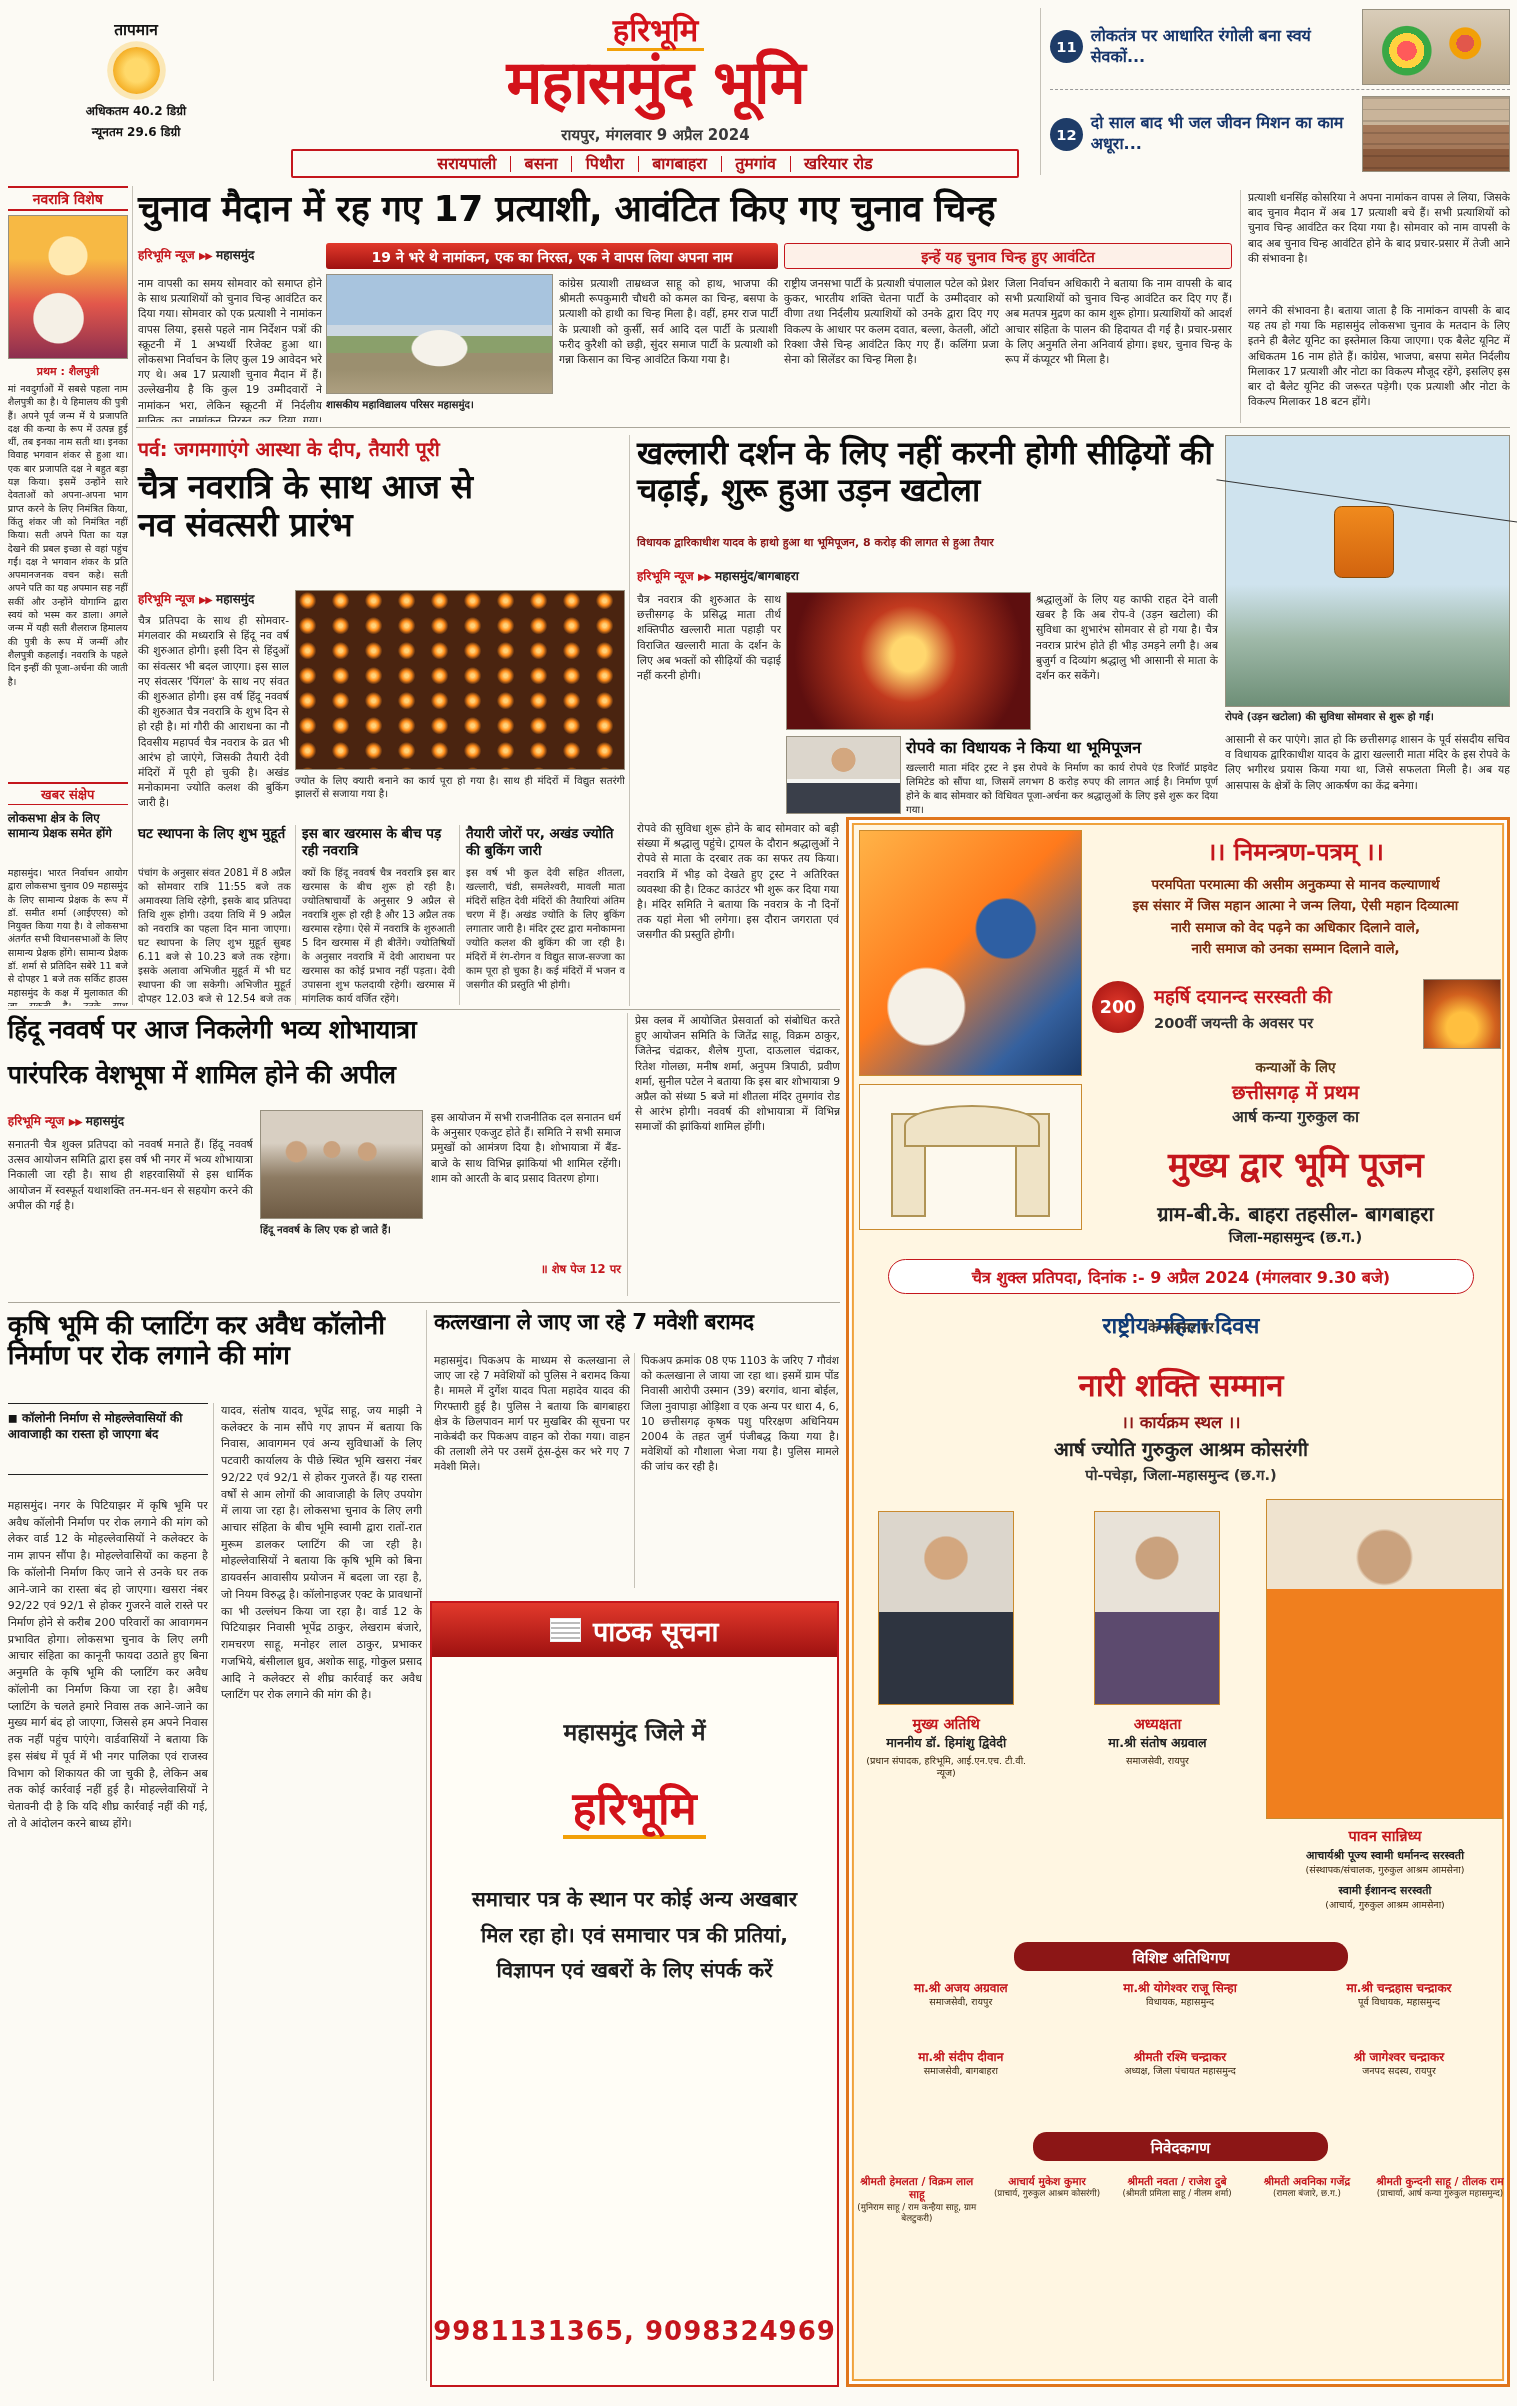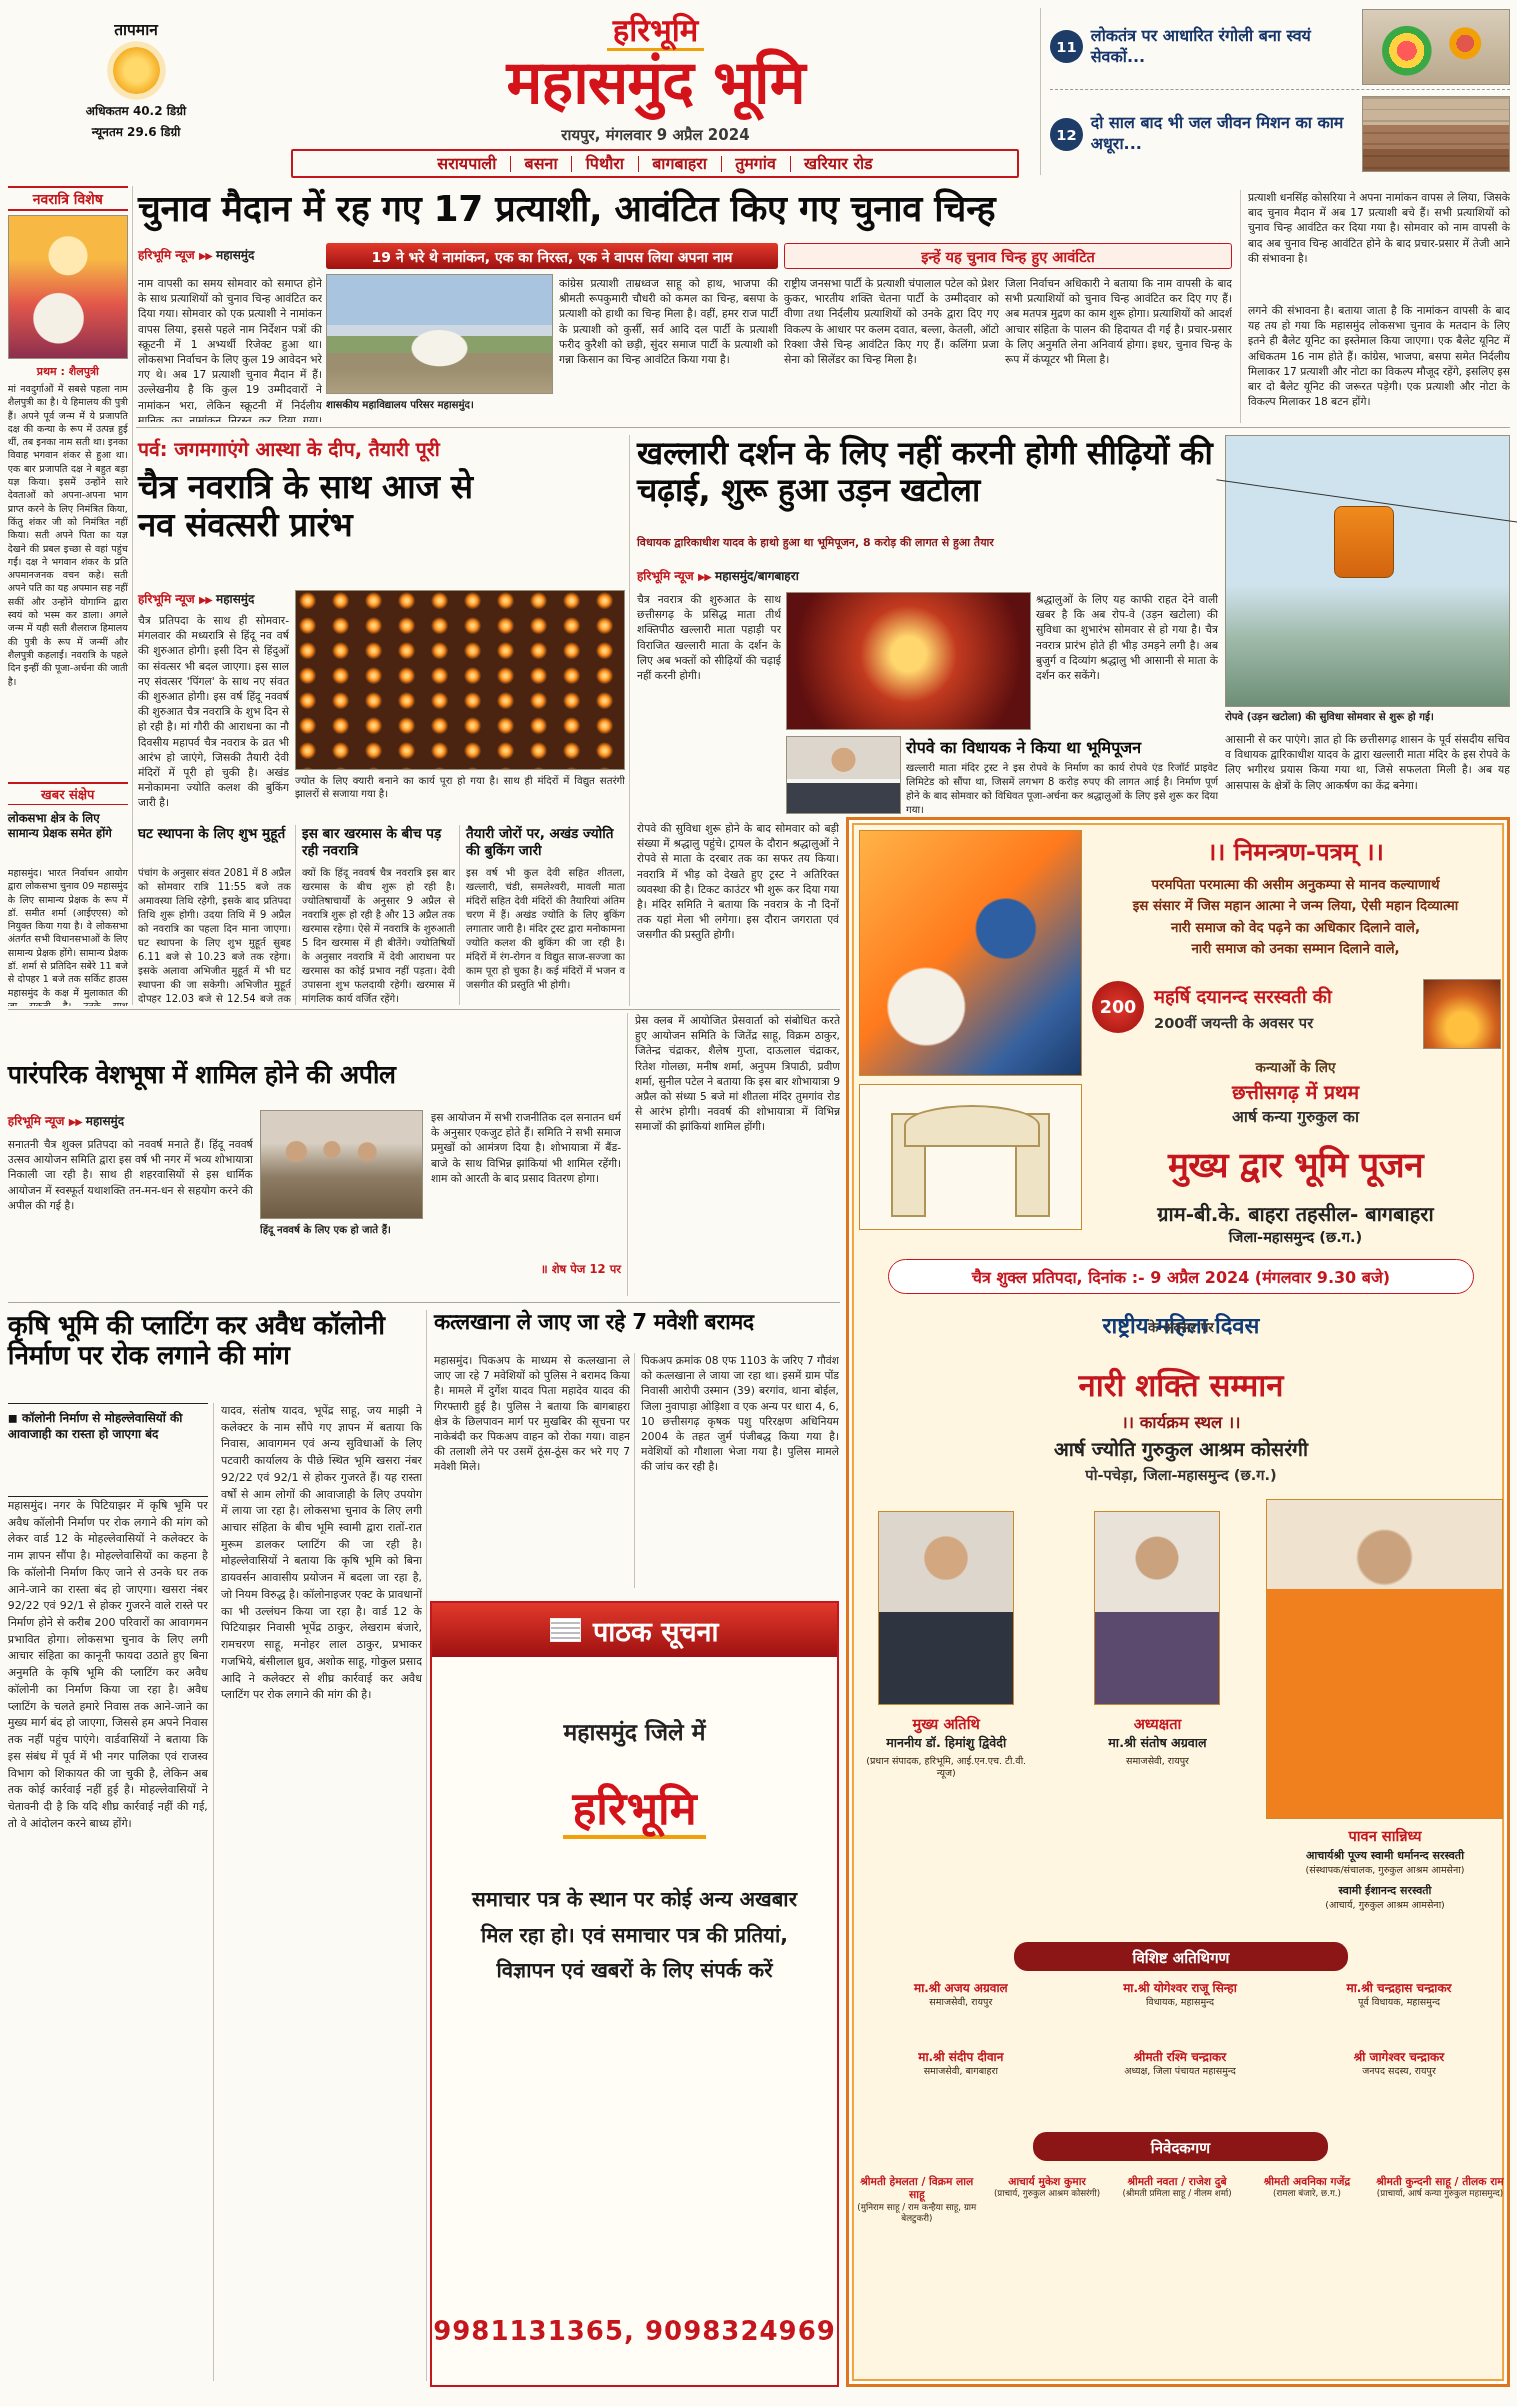--- a/index.html
+++ b/index.html
@@ -174,41 +174,42 @@
 
   <div class="ab photo" style="left:786px;top:736px;width:115px;height:78px;background:
     radial-gradient(circle at 50% 30%, #d3a77f 0 15%, rgba(0,0,0,0) 16%),
     linear-gradient(180deg,#dcd6cc 0 55%,#f5f5f2 55% 60%,#3a3f4a 60%)"></div>
   <div class="ab" style="left:906px;top:736px;width:312px;height:23px;font-weight:800;font-size:16px;color:#0b0b0b">रोपवे का विधायक ने किया था भूमिपूजन</div>
   <div class="ab body2 j" style="left:906px;top:761px;width:312px;height:52px">खल्लारी माता मंदिर ट्रस्ट ने इस रोपवे के निर्माण का कार्य रोपवे एंड रिजॉर्ट प्राइवेट लिमिटेड को सौंपा था, जिसमें लगभग 8 करोड़ रुपए की लागत आई है। निर्माण पूर्ण होने के बाद सोमवार को विधिवत पूजा-अर्चना कर श्रद्धालुओं के लिए इसे शुरू कर दिया गया।</div>
 
   <div class="ab body j" style="left:637px;top:821px;width:202px;height:182px">रोपवे की सुविधा शुरू होने के बाद सोमवार को बड़ी संख्या में श्रद्धालु पहुंचे। ट्रायल के दौरान श्रद्धालुओं ने रोपवे से माता के दरबार तक का सफर तय किया। नवरात्रि में भीड़ को देखते हुए ट्रस्ट ने अतिरिक्त व्यवस्था की है। टिकट काउंटर भी शुरू कर दिया गया है। मंदिर समिति ने बताया कि नवरात्र के नौ दिनों तक यहां मेला भी लगेगा। इस दौरान जगराता एवं जसगीत की प्रस्तुति होगी।</div>
 
   <div class="ab hr" style="left:7.8px;top:1009px;width:832px"></div>
+  <div class="ab hl" style="left:7.8px;top:1015px;width:485px;height:41px;font-size:25px">हिंदू नववर्ष पर आज निकलेगी भव्य शोभायात्रा</div>
   <div class="ab hl" style="left:7.8px;top:1060px;width:485px;height:41px;font-size:25px">पारंपरिक वेशभूषा में शामिल होने की अपील</div>
   <div class="ab by" style="left:7.8px;top:1112px;width:213px;height:19.4px">
     <span class="red">हरिभूमि न्यूज</span>
     <span class="sep">▶▶</span>
     <span>महासमुंद</span>
   </div>
   <div class="ab body j" style="left:7.8px;top:1137px;width:245px;height:159px">सनातनी चैत्र शुक्ल प्रतिपदा को नववर्ष मनाते हैं। हिंदू नववर्ष उत्सव आयोजन समिति द्वारा इस वर्ष भी नगर में भव्य शोभायात्रा निकाली जा रही है। साथ ही शहरवासियों से इस धार्मिक आयोजन में स्वस्फूर्त यथाशक्ति तन-मन-धन से सहयोग करने की अपील की गई है।</div>
   <div class="ab photo" style="left:260px;top:1110px;width:163px;height:109px;background:
     radial-gradient(circle at 22% 38%, #caa27e 0 7%, rgba(0,0,0,0) 8%),
     radial-gradient(circle at 44% 36%, #caa27e 0 7%, rgba(0,0,0,0) 8%),
     radial-gradient(circle at 66% 38%, #caa27e 0 7%, rgba(0,0,0,0) 8%),
     linear-gradient(180deg,#d8cfc2 0 30%,#8d7b63 62%,#6e5b44 100%)"></div>
   <div class="ab cap" style="left:260px;top:1223px;width:163px;height:33px;font-weight:800">हिंदू नववर्ष के लिए एक हो जाते हैं।</div>
   <div class="ab body j" style="left:431px;top:1110px;width:190px;height:146px">इस आयोजन में सभी राजनीतिक दल सनातन धर्म के अनुसार एकजुट होते हैं। समिति ने सभी समाज प्रमुखों को आमंत्रण दिया है। शोभायात्रा में बैंड-बाजे के साथ विभिन्न झांकियां भी शामिल रहेंगी। शाम को आरती के बाद प्रसाद वितरण होगा।</div>
   <div class="ab red" style="left:431px;top:1261px;width:190px;height:19.4px;font-weight:800;font-size:11.6px;text-align:right">॥ शेष पेज 12 पर</div>
   <div class="ab vr" style="left:627px;top:1013px;height:283px"></div>
   <div class="ab body j" style="left:635px;top:1013px;width:205px;height:283px">प्रेस क्लब में आयोजित प्रेसवार्ता को संबोधित करते हुए आयोजन समिति के जितेंद्र साहू, विक्रम ठाकुर, जितेन्द्र चंद्राकर, शैलेष गुप्ता, दाऊलाल चंद्राकर, रितेश गोलछा, मनीष शर्मा, अनुपम त्रिपाठी, प्रवीण शर्मा, सुनील पटेल ने बताया कि इस बार शोभायात्रा 9 अप्रैल को संध्या 5 बजे मां शीतला मंदिर तुमगांव रोड से आरंभ होगी। नववर्ष की शोभायात्रा में विभिन्न समाजों की झांकियां शामिल होंगी।</div>
 
   <div class="ab hr" style="left:7.8px;top:1302px;width:832px"></div>
   <div class="ab hl f27" style="left:7.8px;top:1310px;width:411px;height:83px">कृषि भूमि की प्लाटिंग कर अवैध कॉलोनी निर्माण पर रोक लगाने की मांग</div>
-  <div class="ab" style="left:7.8px;top:1403px;width:200px;height:94px;border-top:1.9px solid #222;border-bottom:1.9px solid #222;padding:5.8px 0;font-weight:800;font-size:12px;line-height:1.35">
+  <div class="ab" style="left:7.8px;top:1403px;width:200px;height:72px;border-top:1.9px solid #222;border-bottom:1.9px solid #222;padding:5.8px 0;font-weight:800;font-size:12px;line-height:1.35">
     <span>◼</span>
     <span>कॉलोनी निर्माण से मोहल्लेवासियों की आवाजाही का रास्ता हो जाएगा बंद</span>
   </div>
   <div class="ab body j" style="left:7.8px;top:1498px;width:200px;height:883px;font-size:11px;line-height:1.52">महासमुंद। नगर के पिटियाझर में कृषि भूमि पर अवैध कॉलोनी निर्माण पर रोक लगाने की मांग को लेकर वार्ड 12 के मोहल्लेवासियों ने कलेक्टर के नाम ज्ञापन सौंपा है। मोहल्लेवासियों का कहना है कि कॉलोनी निर्माण किए जाने से उनके घर तक आने-जाने का रास्ता बंद हो जाएगा। खसरा नंबर 92/22 एवं 92/1 से होकर गुजरने वाले रास्ते पर निर्माण होने से करीब 200 परिवारों का आवागमन प्रभावित होगा। लोकसभा चुनाव के लिए लगी आचार संहिता का कानूनी फायदा उठाते हुए बिना अनुमति के कृषि भूमि की प्लाटिंग कर अवैध कॉलोनी का निर्माण किया जा रहा है। अवैध प्लाटिंग के चलते हमारे निवास तक आने-जाने का मुख्य मार्ग बंद हो जाएगा, जिससे हम अपने निवास तक नहीं पहुंच पाएंगे। वार्डवासियों ने बताया कि इस संबंध में पूर्व में भी नगर पालिका एवं राजस्व विभाग को शिकायत की जा चुकी है, लेकिन अब तक कोई कार्रवाई नहीं हुई है। मोहल्लेवासियों ने चेतावनी दी है कि यदि शीघ्र कार्रवाई नहीं की गई, तो वे आंदोलन करने बाध्य होंगे।</div>
   <div class="ab vr" style="left:213px;top:1403px;height:978px"></div>
   <div class="ab body j" style="left:221px;top:1403px;width:201px;height:978px;font-size:11px;line-height:1.52">यादव, संतोष यादव, भूपेंद्र साहू, जय माझी ने कलेक्टर के नाम सौंपे गए ज्ञापन में बताया कि निवास, आवागमन एवं अन्य सुविधाओं के लिए पटवारी कार्यालय के पीछे स्थित भूमि खसरा नंबर 92/22 एवं 92/1 से होकर गुजरते हैं। यह रास्ता वर्षों से आम लोगों की आवाजाही के लिए उपयोग में लाया जा रहा है। लोकसभा चुनाव के लिए लगी आचार संहिता के बीच भूमि स्वामी द्वारा रातों-रात मुरूम डालकर प्लाटिंग की जा रही है। मोहल्लेवासियों ने बताया कि कृषि भूमि को बिना डायवर्सन आवासीय प्रयोजन में बदला जा रहा है, जो नियम विरुद्ध है। कॉलोनाइजर एक्ट के प्रावधानों का भी उल्लंघन किया जा रहा है। वार्ड 12 के पिटियाझर निवासी भूपेंद्र ठाकुर, लेखराम बंजारे, रामचरण साहू, मनोहर लाल ठाकुर, प्रभाकर गजभिये, बंसीलाल ध्रुव, अशोक साहू, गोकुल प्रसाद आदि ने कलेक्टर से शीघ्र कार्रवाई कर अवैध प्लाटिंग पर रोक लगाने की मांग की है।</div>
 
   <div class="ab vr" style="left:426px;top:1310px;height:1071px"></div>
   <div class="ab hl" style="left:434px;top:1310px;width:406px;height:33px;font-size:21.3px">कत्लखाना ले जाए जा रहे 7 मवेशी बरामद</div>
   <div class="ab body j" style="left:434px;top:1353px;width:196px;height:235px">महासमुंद। पिकअप के माध्यम से कत्लखाना ले जाए जा रहे 7 मवेशियों को पुलिस ने बरामद किया है। मामले में दुर्गेश यादव पिता महादेव यादव की गिरफ्तारी हुई है। पुलिस ने बताया कि बागबाहरा क्षेत्र के छिलपावन मार्ग पर मुखबिर की सूचना पर नाकेबंदी कर पिकअप वाहन को रोका गया। वाहन की तलाशी लेने पर उसमें ठूंस-ठूंस कर भरे गए 7 मवेशी मिले।</div>

